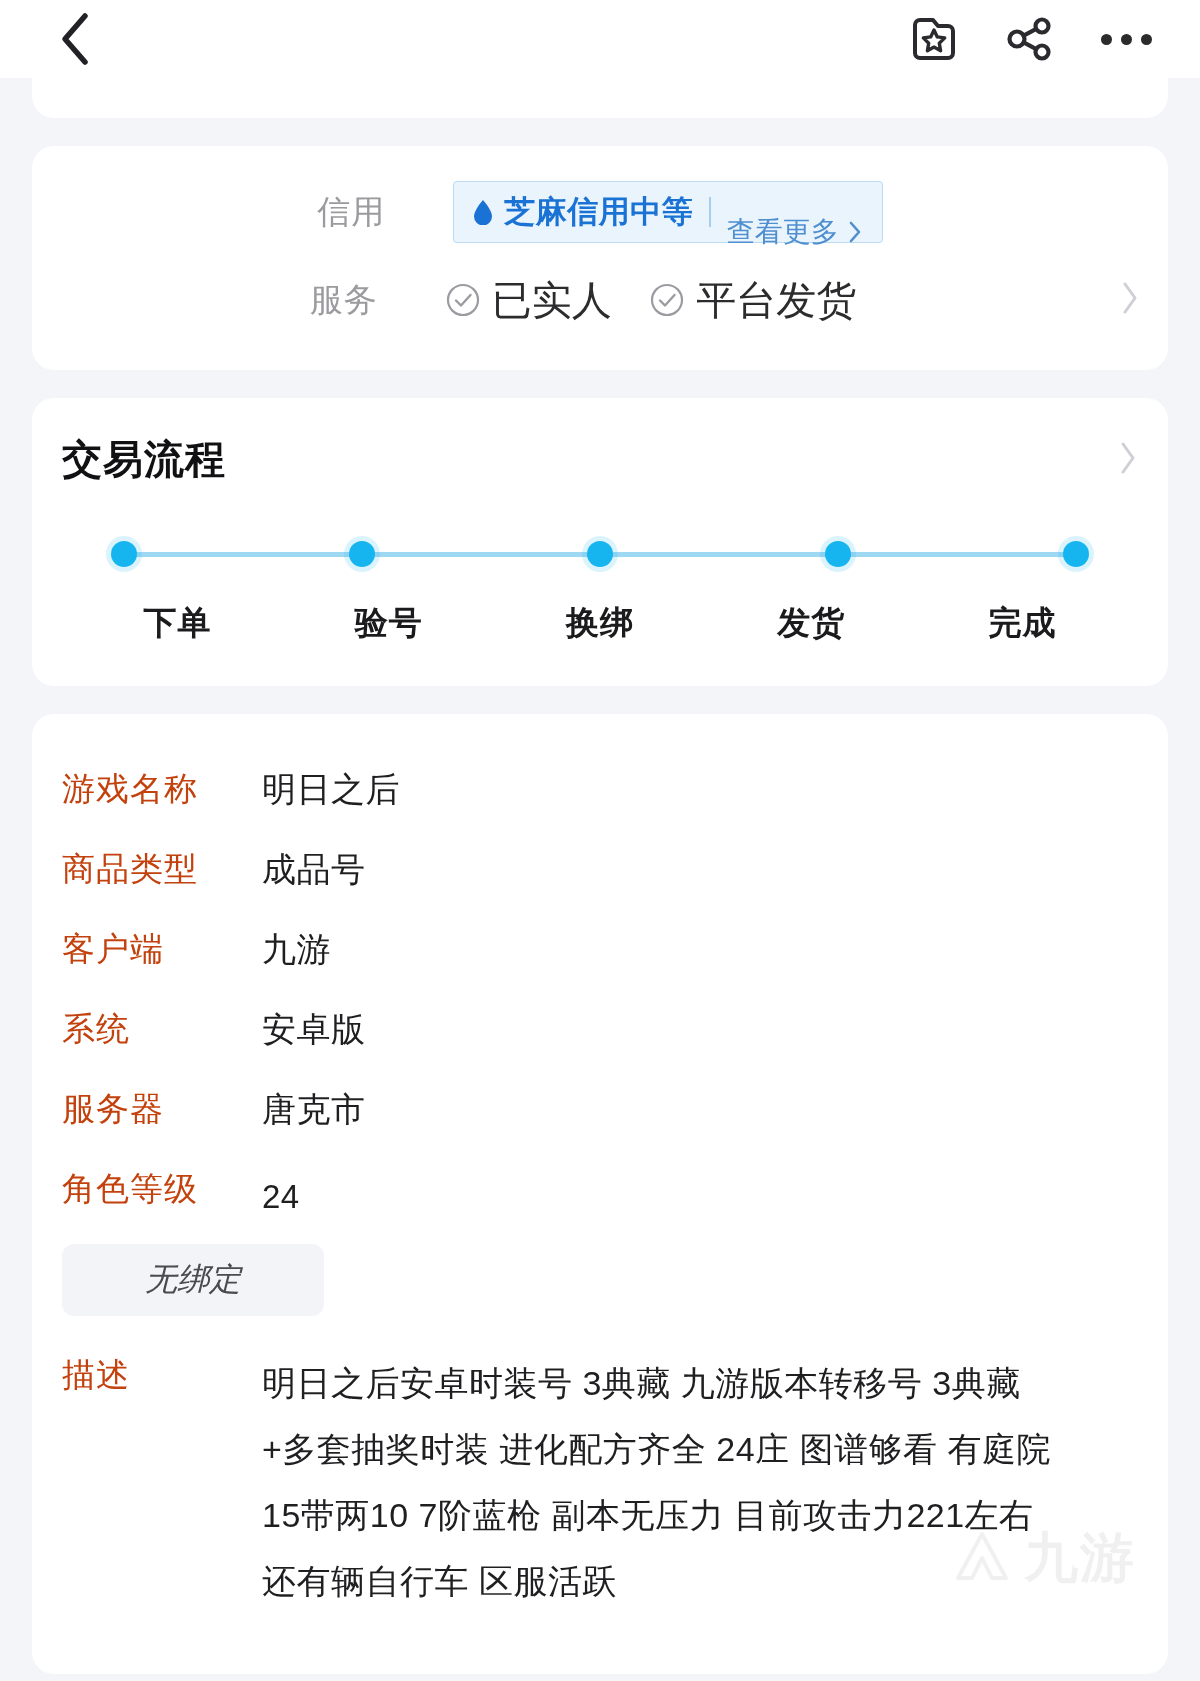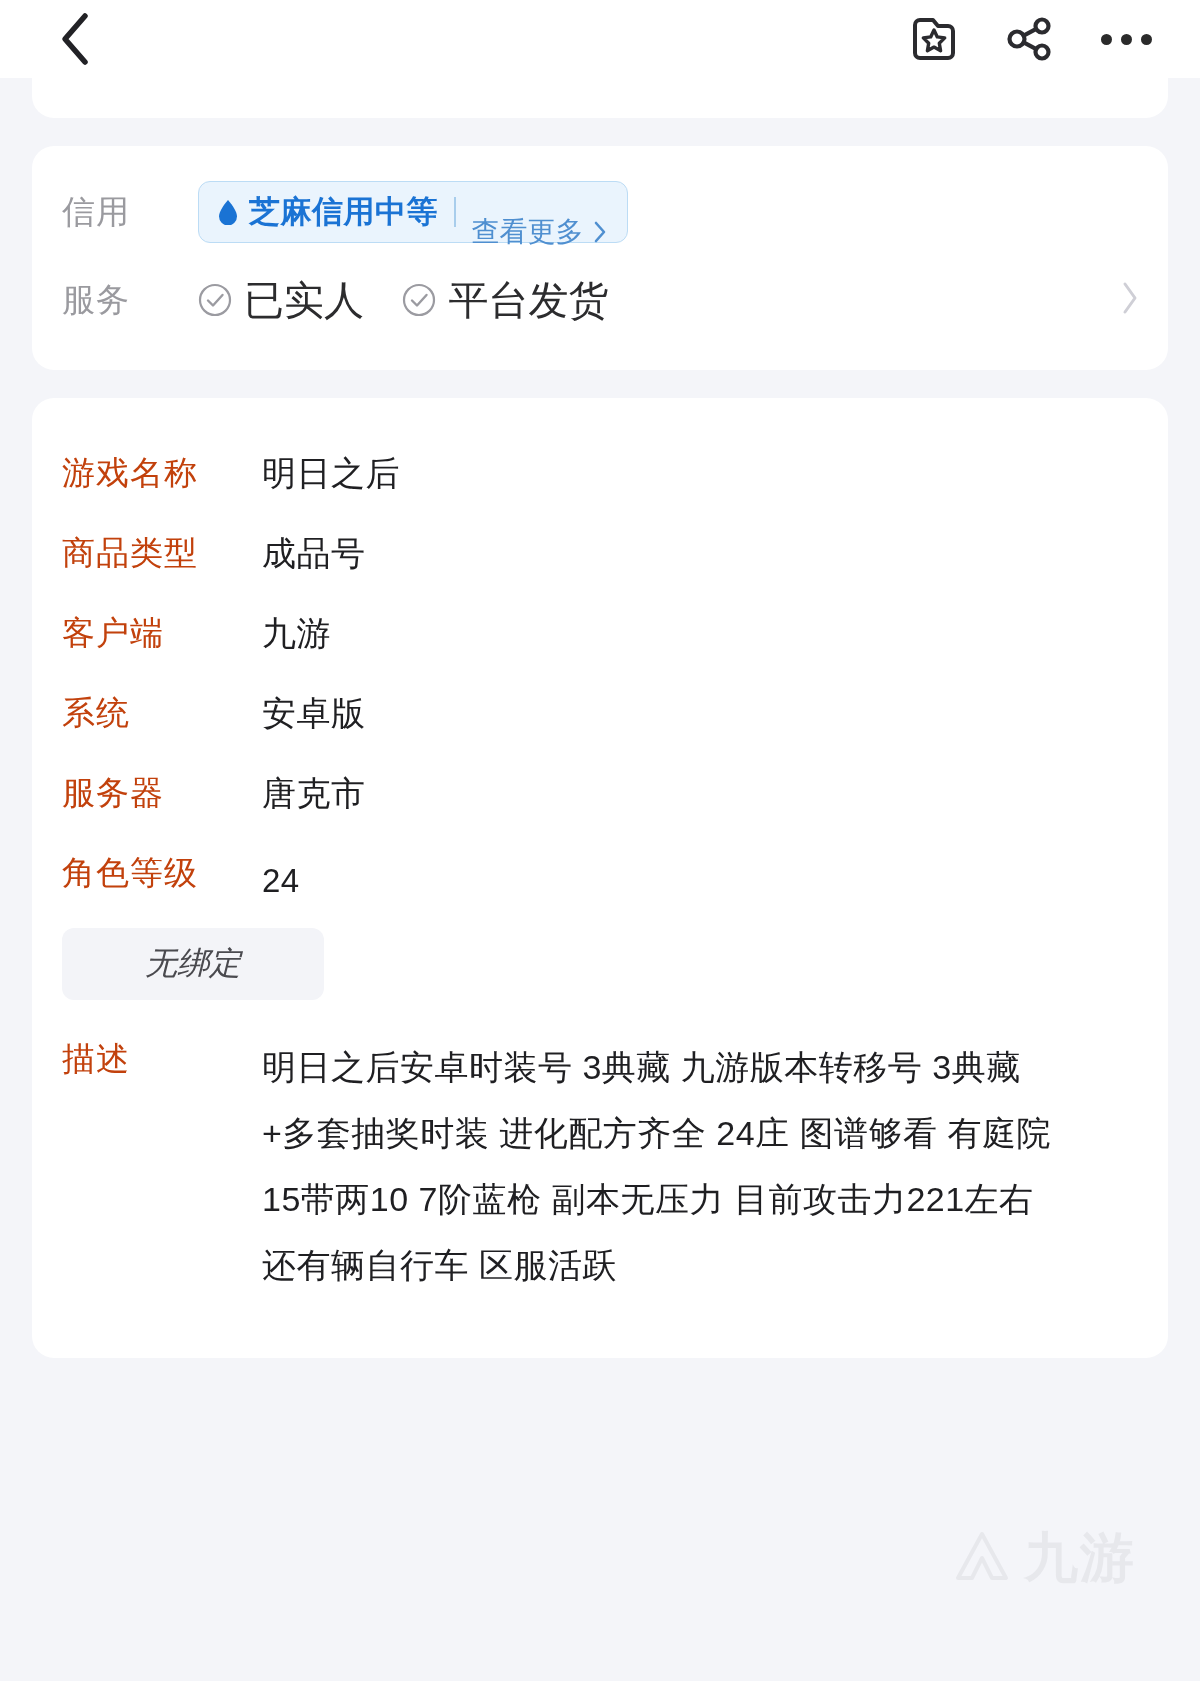--- a/index.html
+++ b/index.html
@@ -64,35 +64,36 @@
     position: relative;
   }
   .card + .card { margin-top: 28px; }
 
   
   .cs-card { padding: 34px 30px 38px 30px; }
   .cs-row {
     display: flex;
     align-items: center;
     min-height: 64px;
+    justify-content: center;
   }
   .cs-row.service { margin-top: 24px; }
   .cs-label {
     width: 136px;
     flex: none;
     color: #9a9a9f;
     font-size: 33px;
     letter-spacing: 1px;
   }
   .zm-badge {
     display: inline-flex;
     align-items: center;
     border: 1.5px solid #bcdcf5;
     background: #eaf4fd;
-    border-radius: 12px;
+    border-radius: 4px;
     height: 62px;
     padding: 0 20px 0 18px;
   }
   .zm-drop {
     width: 22px; height: 26px;
     margin-right: 10px;
     flex: none;
   }
   .zm-text {
     color: #1a73d4;
@@ -328,20 +329,45 @@
         </span>
       </div>
       <span class="row-chev-right">
         <svg width="20" height="36" viewBox="0 0 20 36">
           <path d="M5 4 L15 18 L5 32" fill="none" stroke="#cfcfd6" stroke-width="3" stroke-linecap="round" stroke-linejoin="round"></path>
         </svg>
       </span>
     </div>
   </div>
 
+  <div class="card flow-card">
+    <div class="flow-head">
+      <span class="sec-title">交易流程</span>
+      <span>
+        <svg width="20" height="36" viewBox="0 0 20 36">
+          <path d="M5 4 L15 18 L5 32" fill="none" stroke="#cfcfd6" stroke-width="3" stroke-linecap="round" stroke-linejoin="round"></path>
+        </svg>
+      </span>
+    </div>
+    <div class="flow-track">
+      <div class="flow-line"></div>
+      <div class="flow-dot" style="left:0%"></div>
+      <div class="flow-dot" style="left:25%"></div>
+      <div class="flow-dot" style="left:50%"></div>
+      <div class="flow-dot" style="left:75%"></div>
+      <div class="flow-dot" style="left:100%"></div>
+    </div>
+    <div class="flow-labels">
+      <div class="flow-label">下单</div>
+      <div class="flow-label">验号</div>
+      <div class="flow-label">换绑</div>
+      <div class="flow-label">发货</div>
+      <div class="flow-label">完成</div>
+    </div>
+  </div>
 
   <div class="card info-card">
 
     <div class="info-row">
       <div class="info-label">游戏名称</div>
       <div class="info-value">明日之后</div>
     </div>
 
     <div class="info-row">
       <div class="info-label">商品类型</div>

